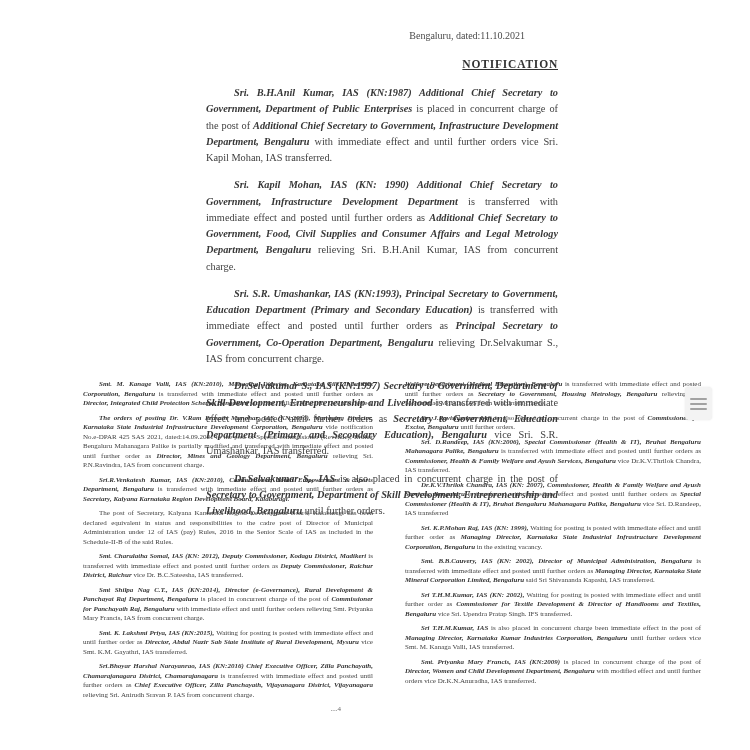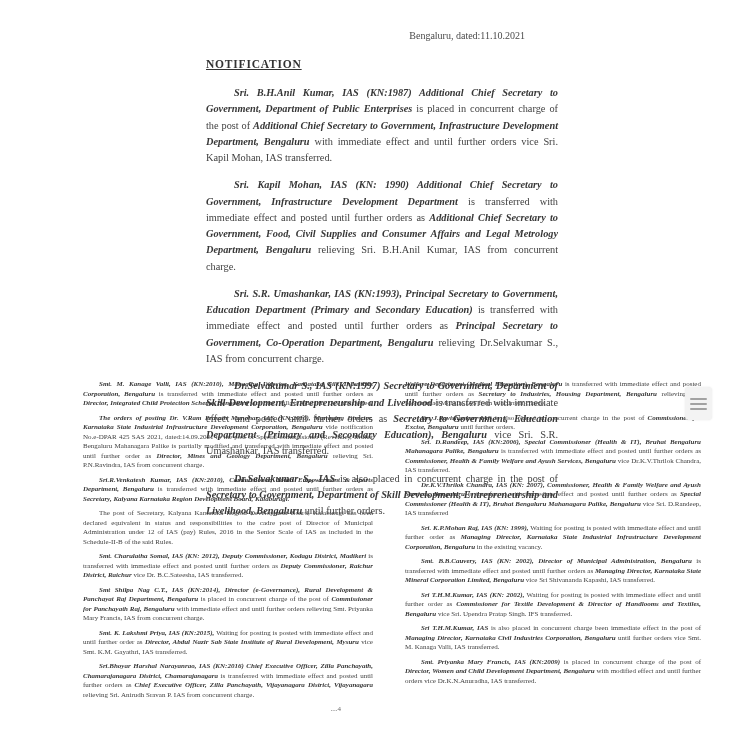--- a/index.html
+++ b/index.html
@@ -16,21 +16,21 @@
     position: absolute;
     left: 206px; top: 30px; width: 352px;
   }
   .date-line {
     text-align: right;
     padding-right: 33px;
     font-size: 10px;
     color: #4a4a4a;
   }
   .notif-title {
-    text-align: left;
+    text-align: right;
     font-weight: bold;
     font-size: 11.5px;
     letter-spacing: 0.8px;
     text-decoration: underline;
     margin-top: 17px;
     color: #333333;
   }
   .page1-paras { margin-top: 15px; }
   .page1-paras p {
     font-size: 10.3px;
@@ -108,28 +108,28 @@
       <p><span class="bi">Smt. Charulatha Somal, IAS (KN: 2012), Deputy Commissioner, Kodagu District, Madikeri</span><span class="n"> is transferred with immediate effect and posted until further orders as </span><span class="bi">Deputy Commissioner, Raichur District, Raichur</span><span class="n"> vice Dr. B.C.Sateesha, IAS transferred.</span></p>
       <p><span class="bi">Smt Shilpa Nag C.T., IAS (KN:2014), Director (e-Governance), Rural Development &amp; Panchayat Raj Department, Bengaluru</span><span class="n"> is placed in concurrent charge of the post of </span><span class="bi">Commissioner for Panchayath Raj, Bengaluru</span><span class="n"> with immediate effect and until further orders relieving Smt. Priyanka Mary Francis, IAS from concurrent charge.</span></p>
       <p><span class="bi">Smt. K. Lakshmi Priya, IAS (KN:2015),</span><span class="n"> Waiting for posting is posted with immediate effect and until further order as </span><span class="bi">Director, Abdul Nazir Sab State Institute of Rural Development, Mysuru</span><span class="n"> vice Smt. K.M. Gayathri, IAS transferred.</span></p>
       <p><span class="bi">Sri.Bhoyar Harshal Narayanrao, IAS (KN:2016) Chief Executive Officer, Zilla Panchayath, Chamarajanagara District, Chamarajanagara</span><span class="n"> is transferred with immediate effect and posted until further orders as </span><span class="bi">Chief Executive Officer, Zilla Panchayath, Vijayanagara District, Vijayanagara</span><span class="n"> relieving Sri. Anirudh Sravan P. IAS from concurrent charge.</span></p>
     </div>
   <div class="page-marker">....4</div>
 </div>
 
 <div class="col col-right">
   <div>
-      <p class="noindent"><span class="bi">Welfare Department (Medical Education), Bengaluru</span><span class="n"> is transferred with immediate effect and posted until further orders as </span><span class="bi">Secretary to Industries, Housing Department, Bengaluru</span><span class="n"> relieving Sri. Mohammad Mohsin, IAS from concurrent charge.</span></p>
+      <p class="noindent"><span class="bi">Welfare Department (Medical Education), Bengaluru</span><span class="n"> is transferred with immediate effect and posted until further orders as </span><span class="bi">Secretary to Government, Housing Metrology, Bengaluru</span><span class="n"> relieving Sri. Mohammad Mohsin, IAS from concurrent charge.</span></p>
       <p><span class="bi">Dr. J.Ravishankar, IAS</span><span class="n"> is also placed in concurrent charge in the post of </span><span class="bi">Commissioner for Excise, Bengaluru</span><span class="n"> until further orders.</span></p>
       <p><span class="bi">Sri. D.Randeep, IAS (KN:2006), Special Commissioner (Health &amp; IT), Bruhat Bengaluru Mahanagara Palike, Bengaluru</span><span class="n"> is transferred with immediate effect and posted until further orders as </span><span class="bi">Commissioner, Health &amp; Family Welfare and Ayush Services, Bengaluru</span><span class="n"> vice Dr.K.V.Thrilok Chandra, IAS transferred.</span></p>
       <p><span class="bi">Dr.K.V.Thrilok Chandra, IAS (KN: 2007), Commissioner, Health &amp; Family Welfare and Ayush Services, Bengaluru</span><span class="n"> is transferred with immediate effect and posted until further orders as </span><span class="bi">Special Commissioner (Health &amp; IT), Bruhat Bengaluru Mahanagara Palike, Bengaluru</span><span class="n"> vice Sri. D.Randeep, IAS transferred</span></p>
       <p><span class="bi">Sri. K.P.Mohan Raj, IAS (KN: 1999),</span><span class="n"> Waiting for posting is posted with immediate effect and until further order as </span><span class="bi">Managing Director, Karnataka State Industrial Infrastructure Development Corporation, Bengaluru</span><span class="n"> in the existing vacancy.</span></p>
-      <p><span class="bi">Smt. B.B.Cauvery, IAS (KN: 2002), Director of Municipal Administration, Bengaluru</span><span class="n"> is transferred with immediate effect and posted until further orders as </span><span class="bi">Managing Director, Karnataka State Mineral Corporation Limited, Bengaluru</span><span class="n"> vice Sri Shivananda Kapashi, IAS transferred.</span></p>
+      <p><span class="bi">Smt. B.B.Cauvery, IAS (KN: 2002), Director of Municipal Administration, Bengaluru</span><span class="n"> is transferred with immediate effect and posted until further orders as </span><span class="bi">Managing Director, Karnataka State Mineral Corporation Limited, Bengaluru</span><span class="n"> said Sri Shivananda Kapashi, IAS transferred.</span></p>
       <p><span class="bi">Sri T.H.M.Kumar, IAS (KN: 2002),</span><span class="n"> Waiting for posting is posted with immediate effect and until further order as </span><span class="bi">Commissioner for Textile Development &amp; Director of Handlooms and Textiles, Bengaluru</span><span class="n"> vice Sri. Upendra Pratap Singh. IFS transferred.</span></p>
-      <p><span class="bi">Sri T.H.M.Kumar, IAS</span><span class="n"> is also placed in concurrent charge been immediate effect in the post of </span><span class="bi">Managing Director, Karnataka Civil Industries Corporation, Bengaluru</span><span class="n"> until further orders vice Smt. M. Kanaga Valli, IAS transferred.</span></p>
+      <p><span class="bi">Sri T.H.M.Kumar, IAS</span><span class="n"> is also placed in concurrent charge been immediate effect in the post of </span><span class="bi">Managing Director, Karnataka Kumar Industries Corporation, Bengaluru</span><span class="n"> until further orders vice Smt. M. Kanaga Valli, IAS transferred.</span></p>
       <p><span class="bi">Smt. Priyanka Mary Francis, IAS (KN:2009)</span><span class="n"> is placed in concurrent charge of the post of </span><span class="bi">Director, Women and Child Development Department, Bengaluru</span><span class="n"> with modified effect and until further orders vice Dr.K.N.Anuradha, IAS transferred.</span></p>
     </div>
 </div>
 
 <div class="float-widget">
   <span>
     <span class="bar" style="margin-bottom:3px;"></span>
     <span class="bar" style="margin-bottom:3px;"></span>
     <span class="bar"></span>
   </span>

